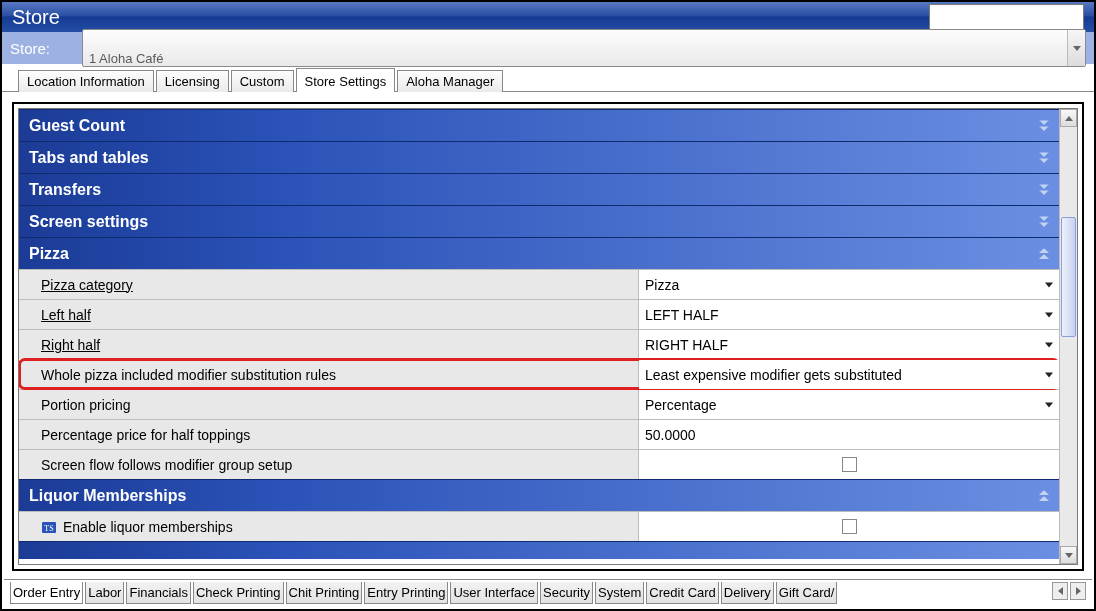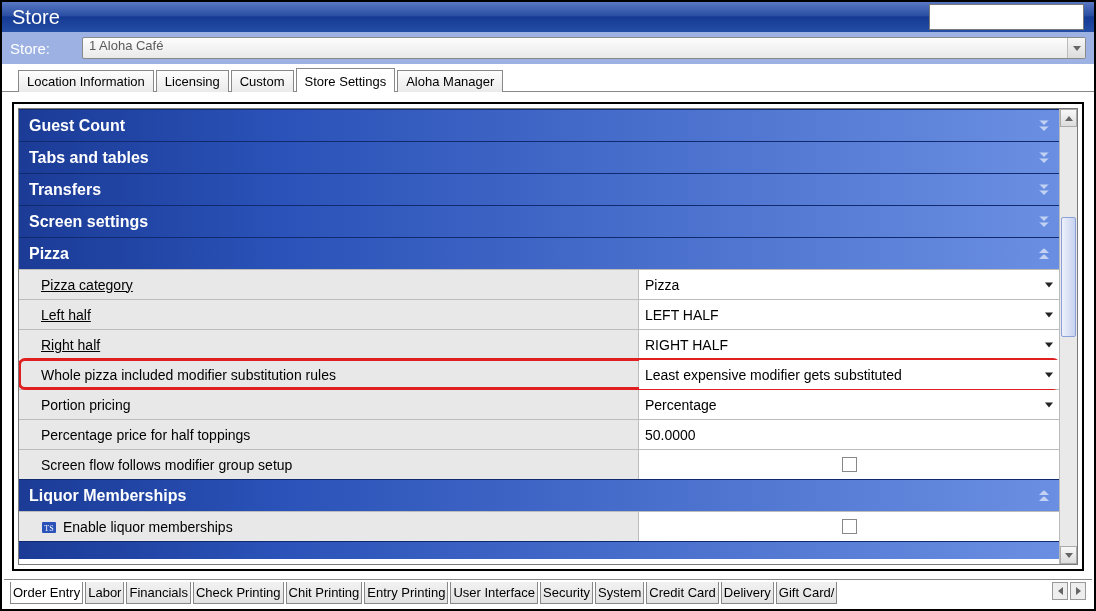--- a/index.html
+++ b/index.html
@@ -46,26 +46,26 @@
     gap: 8px;
   }
   .store-row .lbl {
     color: #fff;
     font-size: 15px;
     font-weight: normal;
     width: 64px;
   }
   .store-select {
     flex: 1;
-    height: 22px;
+    height: 38px;
     background: linear-gradient(#fdfdfd, #e9e9e9);
     border: 1px solid #8a8a8a;
     border-radius: 2px;
     display: flex;
-    align-items: flex-start;
+    align-items: flex-end;
     padding: 0 6px;
     color: #5a5a5a;
     position: relative;
   }
   .store-select .dd-btn {
     position: absolute; right: 0; top: 0; bottom: 0;
     width: 18px;
     border-left: 1px solid #bbb;
     display: flex; align-items: center; justify-content: center;
     background: linear-gradient(#f6f6f6, #dcdcdc);

